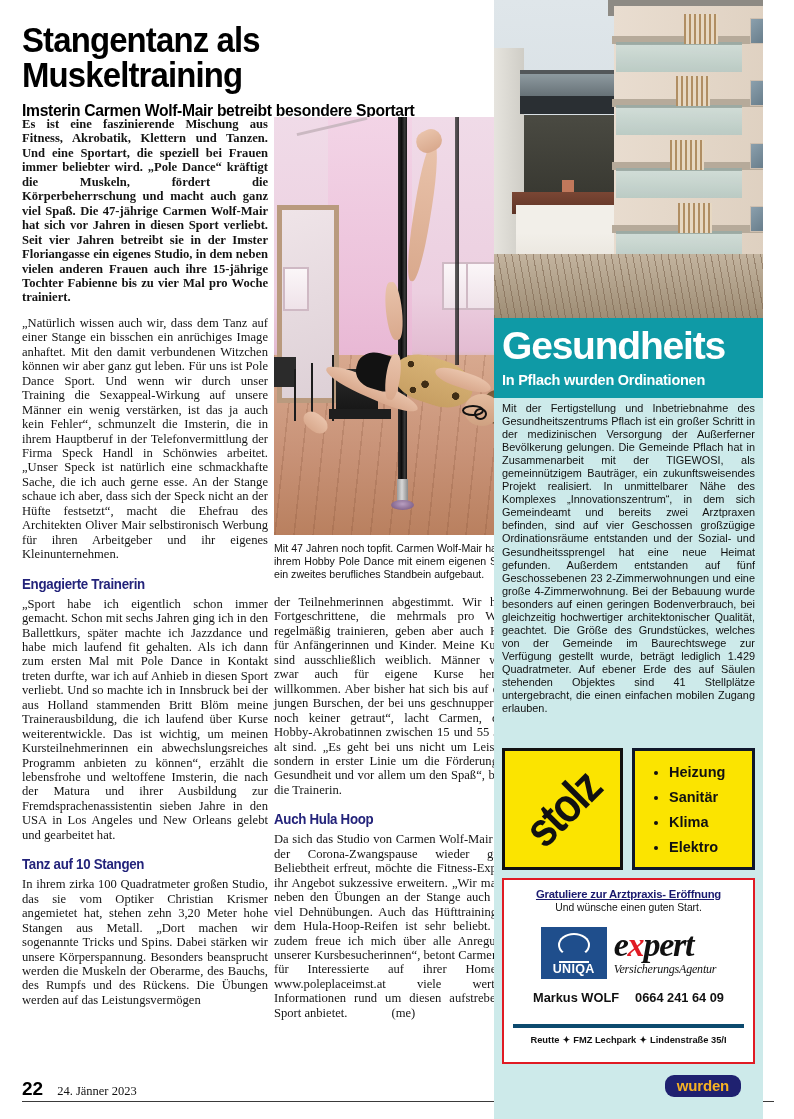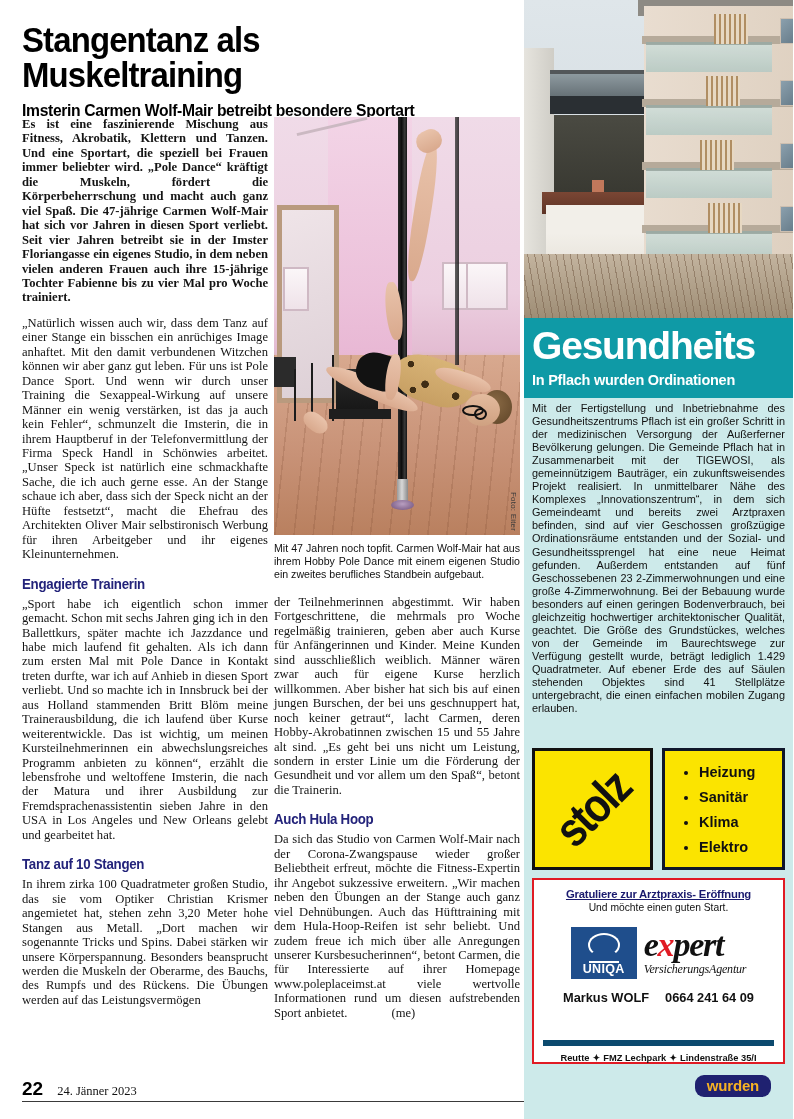--- a/index.html
+++ b/index.html
@@ -11,21 +11,21 @@
     position:relative;
     overflow:hidden;
   }
 
   
   .page { position:absolute; inset:0; }
 
   .article { position:absolute; left:0; top:0; width:525px; height:1119px; background:#fff; }
 
   .sidebar {
-    position:absolute; left:524px; top:0; width:269px; height:1119px;
+    position:absolute; left:494px; top:0; width:269px; height:1119px;
     background:#cdeaea;
   }
 
   
   .headline-wrap { position:absolute; left:22px; top:22px; width:486px; }
   .headline {
     font-family:"Liberation Sans", sans-serif;
     font-weight:bold;
     font-size:35px;
     line-height:1.0;
@@ -464,22 +464,22 @@
   .ex-contact {
     font-family:"Liberation Sans", sans-serif;
     font-weight:bold; font-size:12.8px; color:#111;
     text-align:center; margin-top:11px;
     display:flex; justify-content:center; gap:16px;
   }
   .ex-foot {
     font-family:"Liberation Sans", sans-serif;
     font-weight:bold; font-size:9.3px; color:#111;
     text-align:center;
-    border-top:6px solid #0c4a6e;
-    margin-top:35px; padding-top:6px;
+    border-top:4px solid #0c4a6e;
+    margin-top:19px; padding-top:6px;
   }
   .ex-foot span { margin:0 3px; }
 </style>
 </head>
 <body>
 
 <div class="page">
 
   <div class="article">
 
@@ -599,21 +599,21 @@
           <li>Heizung</li>
           <li>Sanitär</li>
           <li>Klima</li>
           <li>Elektro</li>
         </ul>
       </div>
     </div>
 
     <div class="ad-expert">
       <div class="ex-head">Gratuliere zur Arztpraxis- Eröffnung</div>
-      <div class="ex-sub">Und möchte einen guten Start.</div>
+      <div class="ex-sub">Und wünsche einen guten Start.</div>
       <div class="ex-logo-row">
         <div class="uniqa">
           <div class="uniqa-mark"></div>
           <div class="uniqa-name">UNIQA</div>
         </div>
         <div class="ex-brand">
           <div class="ex-word"><span>e</span><span class="x">x</span><span>pert</span></div>
           <div class="ex-tag">VersicherungsAgentur</div>
         </div>
       </div>

